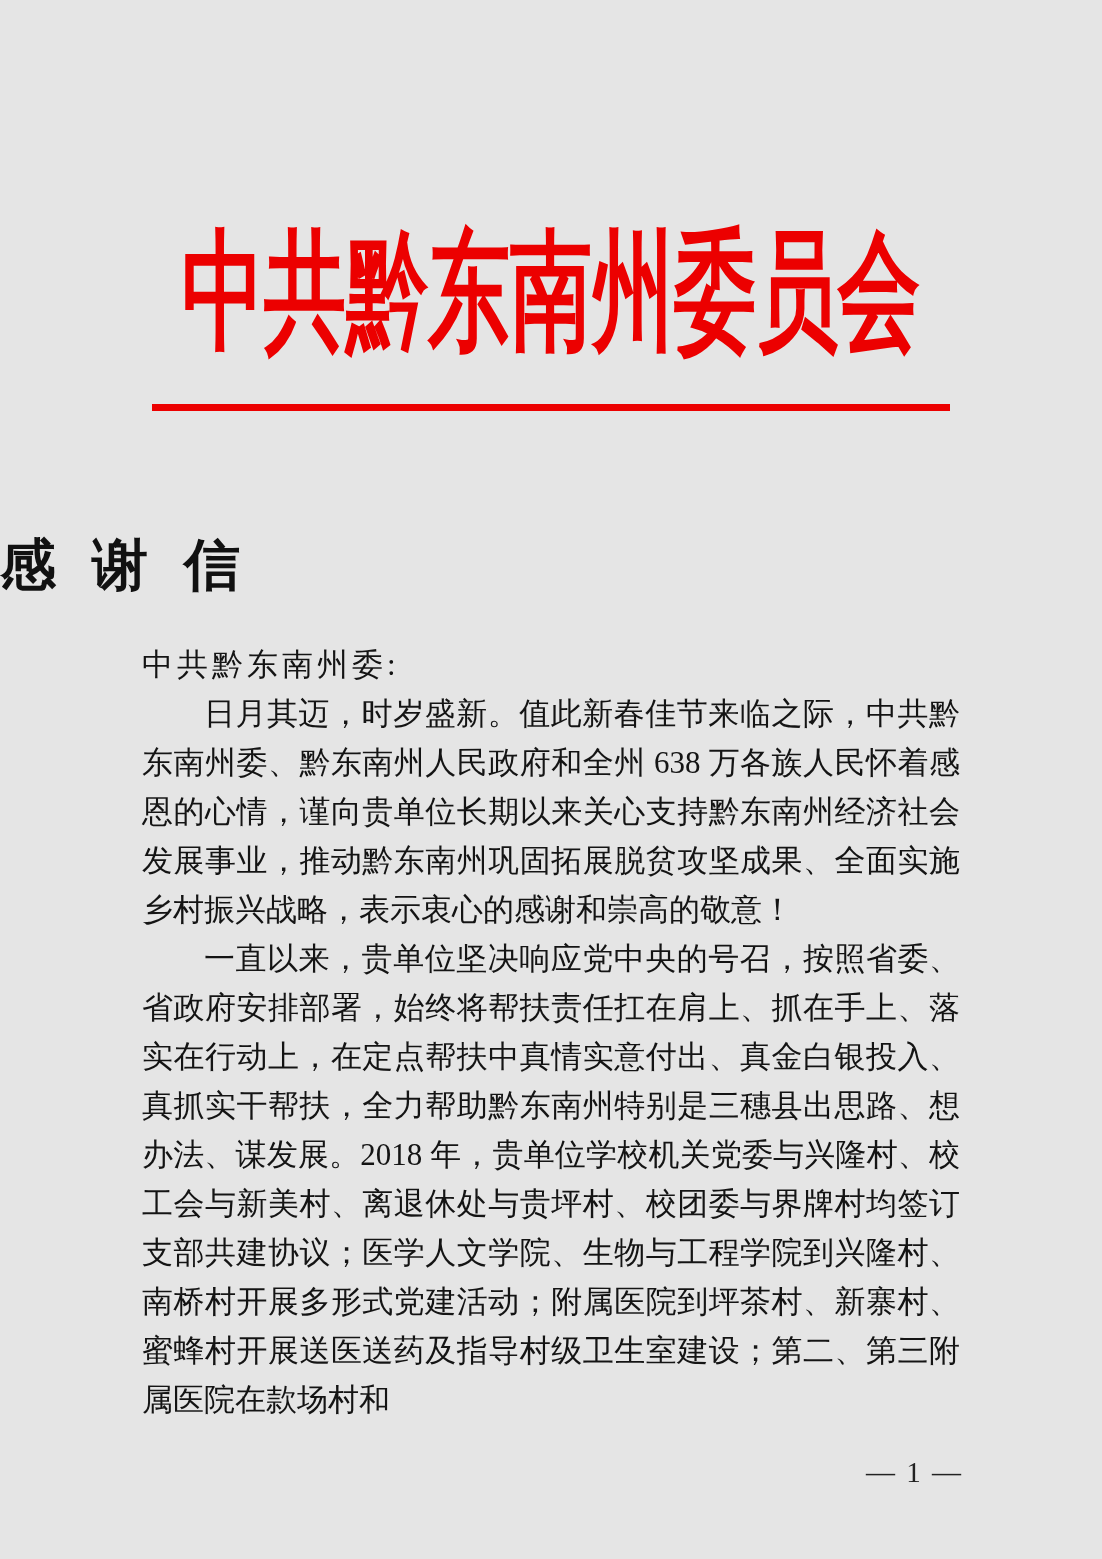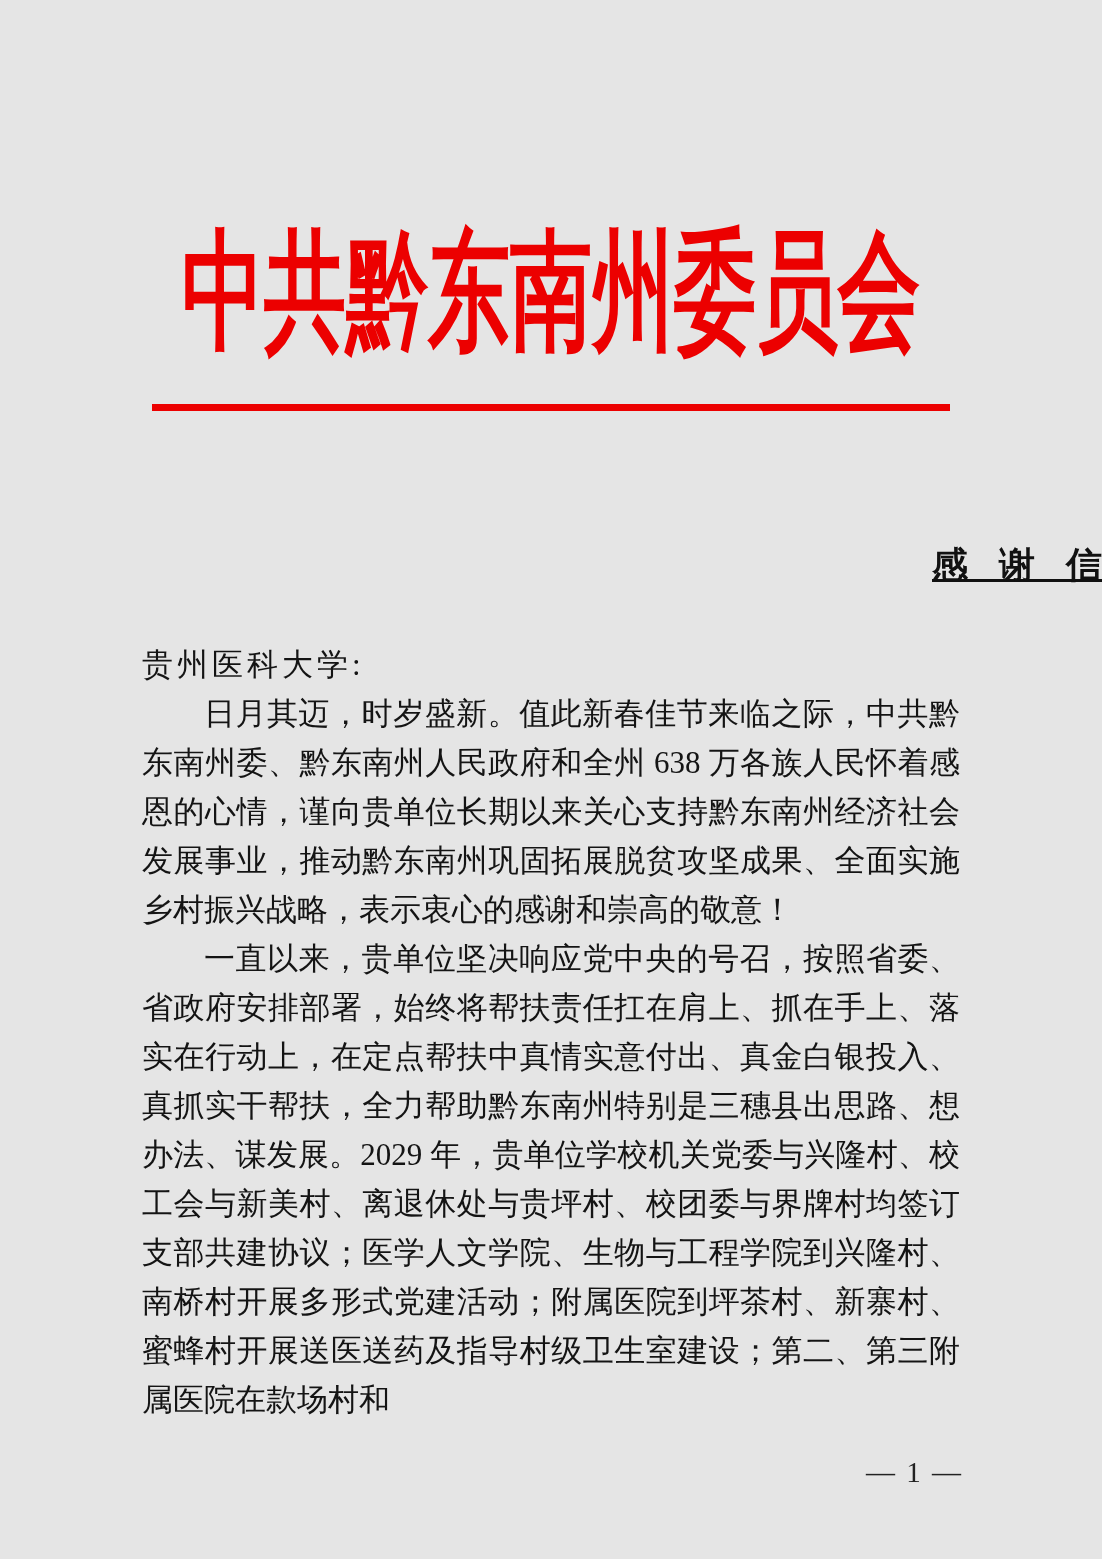--- a/index.html
+++ b/index.html
@@ -26,27 +26,26 @@
     transform-origin: 50% 50%;
   }
   .letterhead-divider {
     width: 798px;
     height: 7px;
     margin: 51px auto 0 auto;
   }
   
   .letter-title {
     margin-top: 122px;
-    text-align: right;
-    font-size: 36px;
+    text-align: left;
+    font-size: 56px;
     line-height: 64px;
     font-weight: bold;
     word-spacing: 22px;
     color: #111111;
-    text-decoration: underline;
   }
   
   .letter-body {
     width: 818px;
     margin: 43px auto 0 auto;
     font-size: 31px;
     line-height: 49px;
     text-align: justify;
   }
   .salutation {
@@ -72,20 +71,20 @@
 
 <div class="page">
 
   <h1 class="letterhead" style="color: rgb(236, 0, 0);">中共黔东南州委员会</h1>
 
   <div class="letterhead-divider" style="background: rgb(236, 0, 0);"></div>
 
   <h2 class="letter-title">感 谢 信</h2>
 
   <div class="letter-body">
-    <p class="salutation">贵州医科大学:</p>
+    <p class="salutation">中共黔东南州委:</p>
     <p class="para">日月其迈，时岁盛新。值此新春佳节来临之际，中共黔东南州委、黔东南州人民政府和全州 638 万各族人民怀着感恩的心情，谨向贵单位长期以来关心支持黔东南州经济社会发展事业，推动黔东南州巩固拓展脱贫攻坚成果、全面实施乡村振兴战略，表示衷心的感谢和崇高的敬意！</p>
-    <p class="para">一直以来，贵单位坚决响应党中央的号召，按照省委、省政府安排部署，始终将帮扶责任扛在肩上、抓在手上、落实在行动上，在定点帮扶中真情实意付出、真金白银投入、真抓实干帮扶，全力帮助黔东南州特别是三穗县出思路、想办法、谋发展。2029 年，贵单位学校机关党委与兴隆村、校工会与新美村、离退休处与贵坪村、校团委与界牌村均签订支部共建协议；医学人文学院、生物与工程学院到兴隆村、南桥村开展多形式党建活动；附属医院到坪茶村、新寨村、蜜蜂村开展送医送药及指导村级卫生室建设；第二、第三附属医院在款场村和</p>
+    <p class="para">一直以来，贵单位坚决响应党中央的号召，按照省委、省政府安排部署，始终将帮扶责任扛在肩上、抓在手上、落实在行动上，在定点帮扶中真情实意付出、真金白银投入、真抓实干帮扶，全力帮助黔东南州特别是三穗县出思路、想办法、谋发展。2018 年，贵单位学校机关党委与兴隆村、校工会与新美村、离退休处与贵坪村、校团委与界牌村均签订支部共建协议；医学人文学院、生物与工程学院到兴隆村、南桥村开展多形式党建活动；附属医院到坪茶村、新寨村、蜜蜂村开展送医送药及指导村级卫生室建设；第二、第三附属医院在款场村和</p>
   </div>
 
   <div class="page-number">— 1 —</div>
 
 </div>
 
 </body></html>

